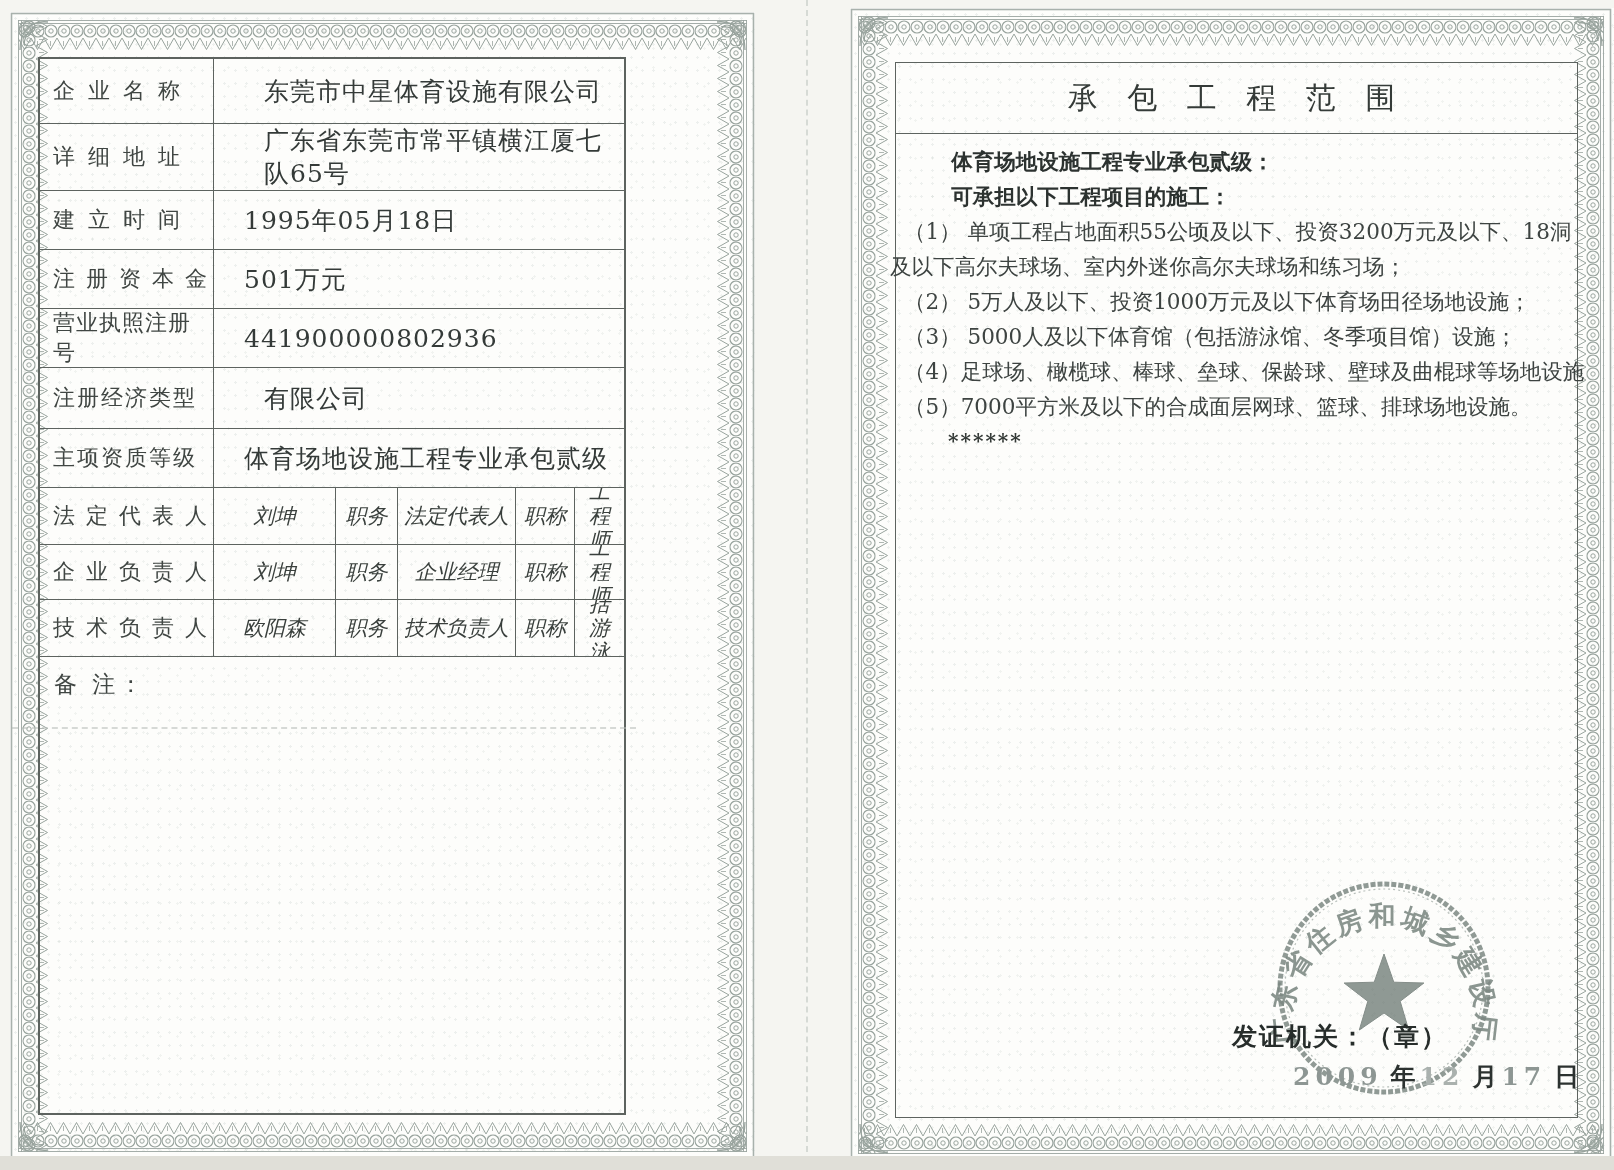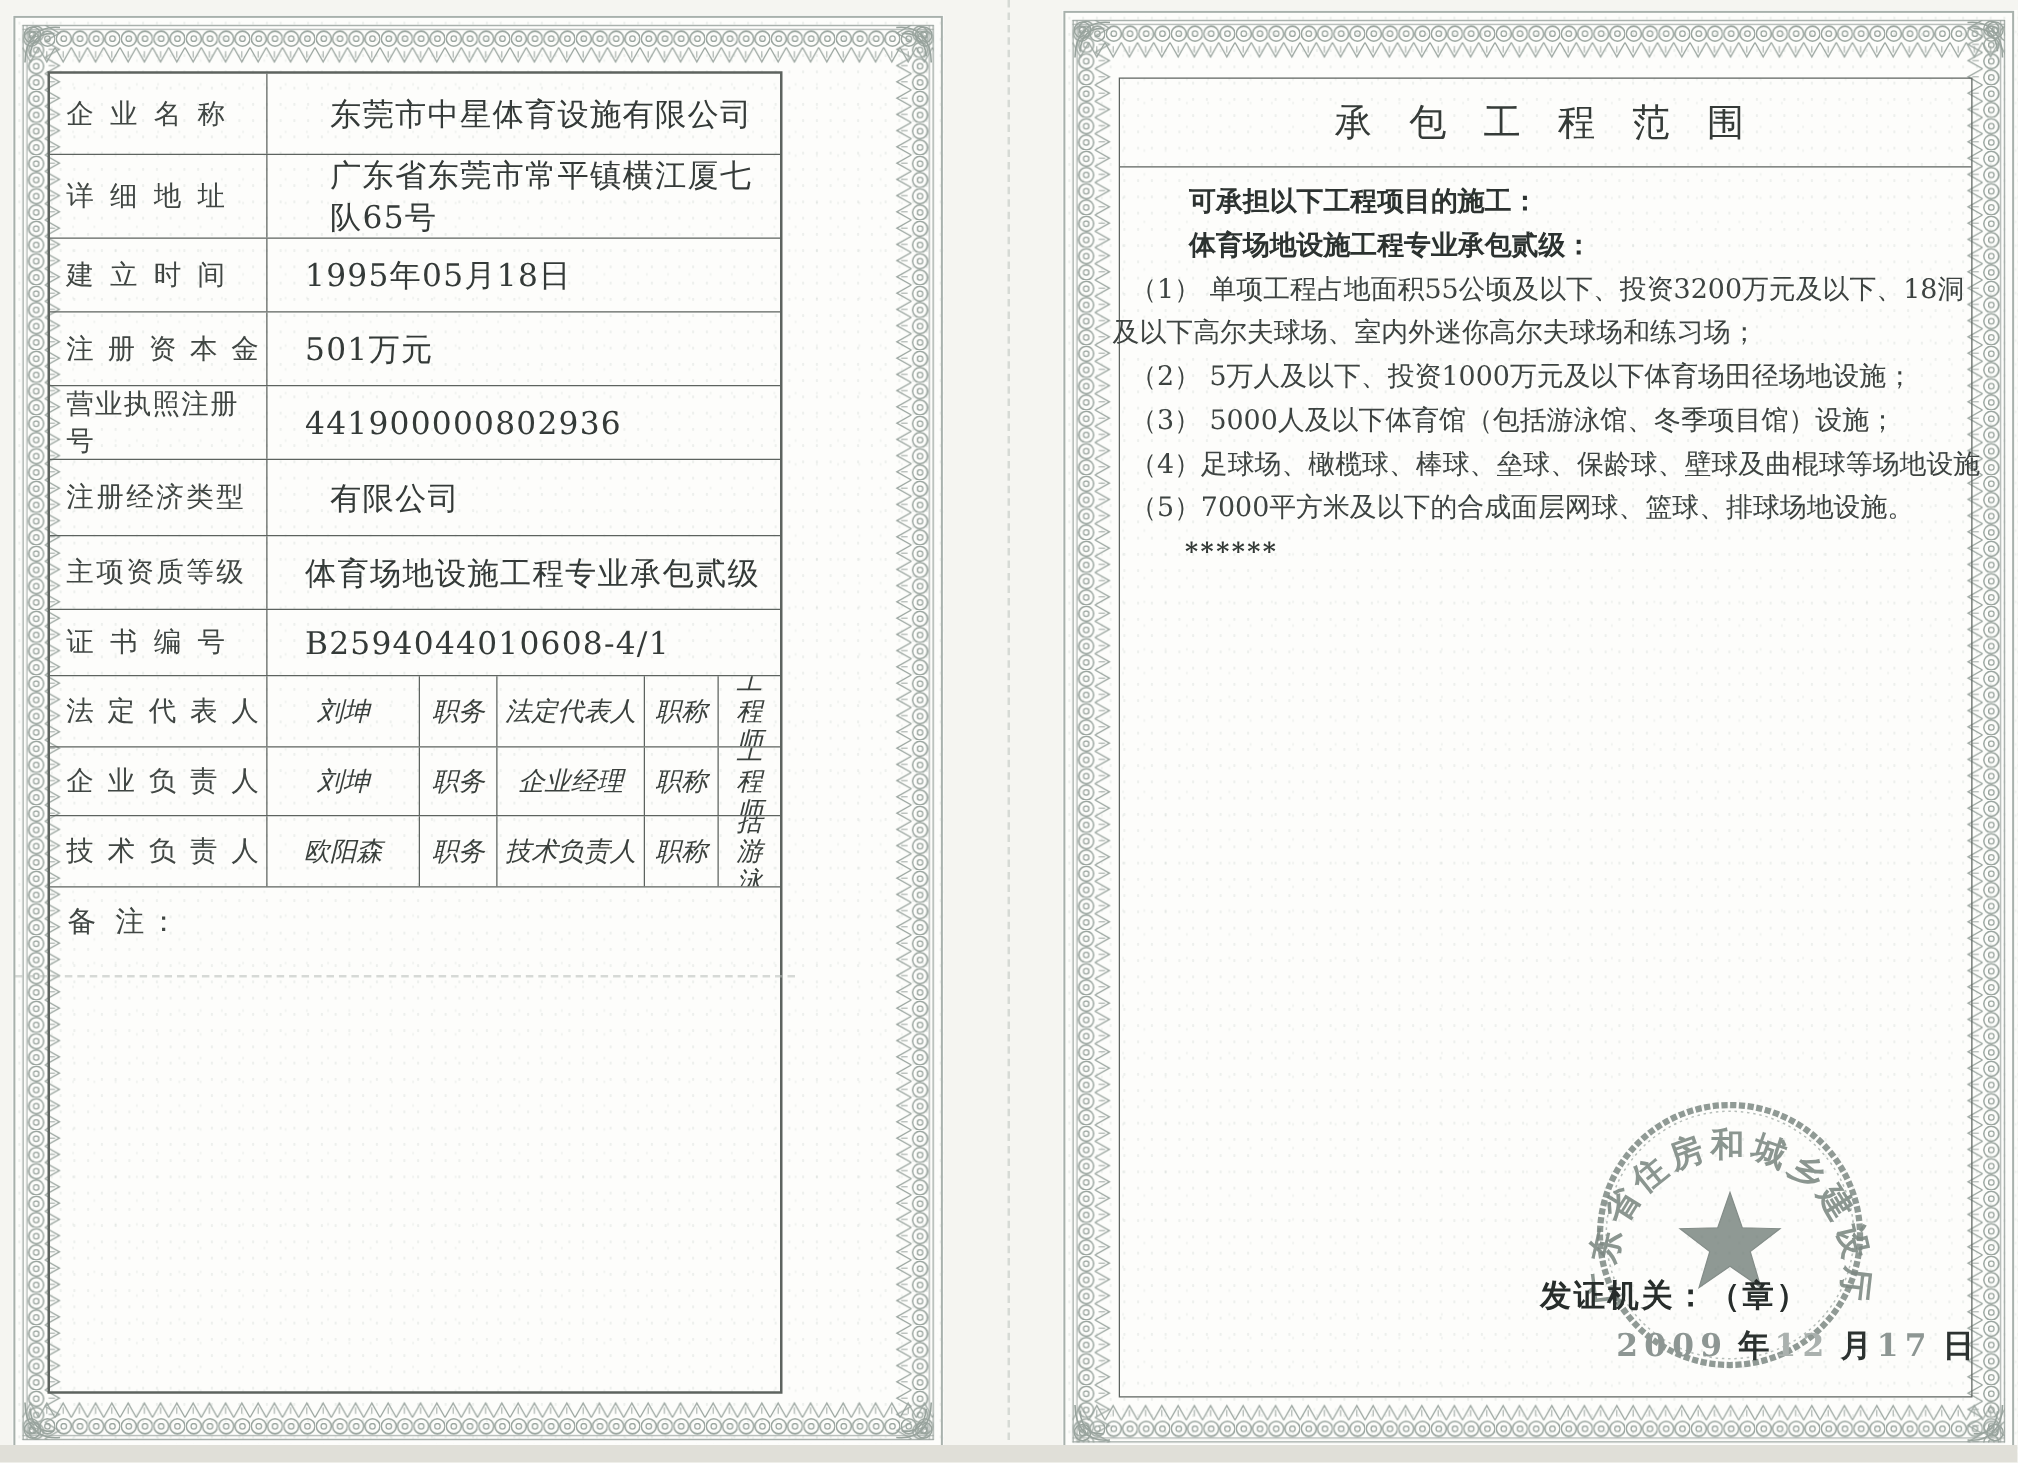--- a/index.html
+++ b/index.html
@@ -140,24 +140,20 @@
       <div class="cell val">441900000802936</div>
     </div>
     <div class="trow" style="height:60px">
       <div class="cell lab" style="letter-spacing:2px">注册经济类型</div>
       <div class="cell val ind">有限公司</div>
     </div>
     <div class="trow" style="height:58px">
       <div class="cell lab" style="letter-spacing:2px">主项资质等级</div>
       <div class="cell val">体育场地设施工程专业承包贰级</div>
     </div>
-    <div class="trow" style="height:52px">
-      <div class="cell lab">证 书 编 号</div>
-      <div class="cell val">B2594044010608-4/1</div>
-    </div>
 
     <div class="trow pers" style="height:56px">
       <div class="cell lab" style="letter-spacing:2px">法 定 代 表 人</div>
       <div class="cell cc">刘坤</div>
       <div class="cell cc">职务</div>
       <div class="cell cc">法定代表人</div>
       <div class="cell cc">职称</div>
       <div class="cell cc last">工程师</div>
     </div>
     <div class="trow pers" style="height:54px">
@@ -220,22 +216,22 @@
       </g>
     <use href="#curlR" transform="translate(4,4)"></use>
     <use href="#curlR" transform="translate(758,4) scale(-1,1)"></use>
     <use href="#curlR" transform="translate(4,1150) scale(1,-1)"></use>
     <use href="#curlR" transform="translate(758,1150) scale(-1,-1)"></use>
   </svg>
 
   <div class="rframe">
     <div class="rtitle">承 包 工 程 范 围</div>
     <div class="rbody">
+      <p class="emph">体育场地设施工程专业承包贰级：</p>
       <p class="emph">可承担以下工程项目的施工：</p>
-      <p class="emph">体育场地设施工程专业承包贰级：</p>
       <p class="item item1">（1） 单项工程占地面积55公顷及以下、投资3200万元及以下、18洞及以下高尔夫球场、室内外迷你高尔夫球场和练习场；</p>
       <p class="item item2">（2） 5万人及以下、投资1000万元及以下体育场田径场地设施；</p>
       <p class="item item3">（3） 5000人及以下体育馆（包括游泳馆、冬季项目馆）设施；</p>
       <p class="item item4">（4）足球场、橄榄球、棒球、垒球、保龄球、壁球及曲棍球等场地设施</p>
       <p class="item item5">（5）7000平方米及以下的合成面层网球、篮球、排球场地设施。</p>
       <p class="stars">******</p>
     </div>
   </div>
 
   <svg class="stamp-svg" width="240" height="240" viewBox="0 0 240 240" aria-hidden="true">

